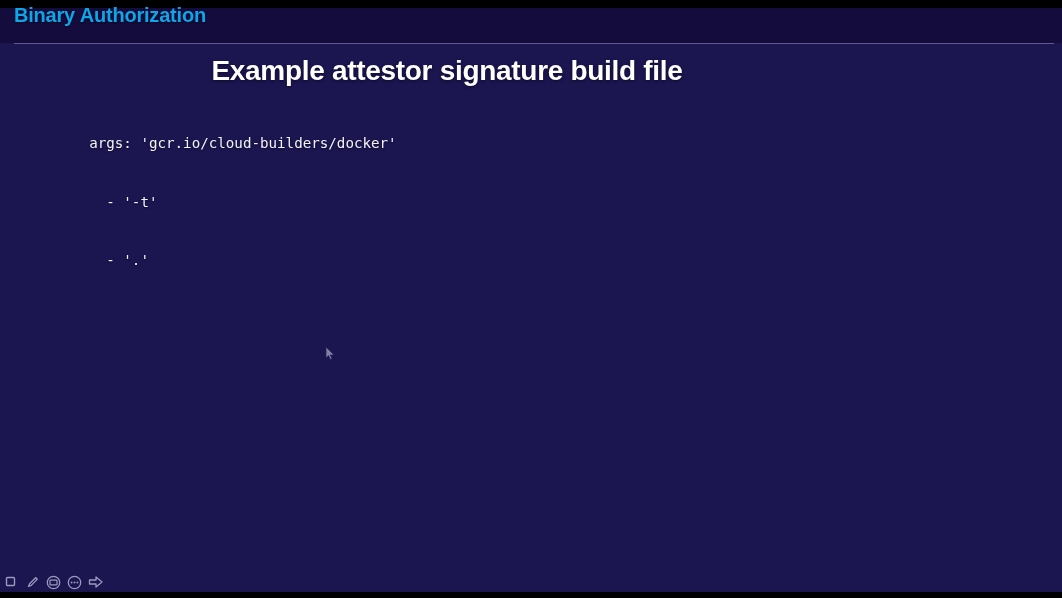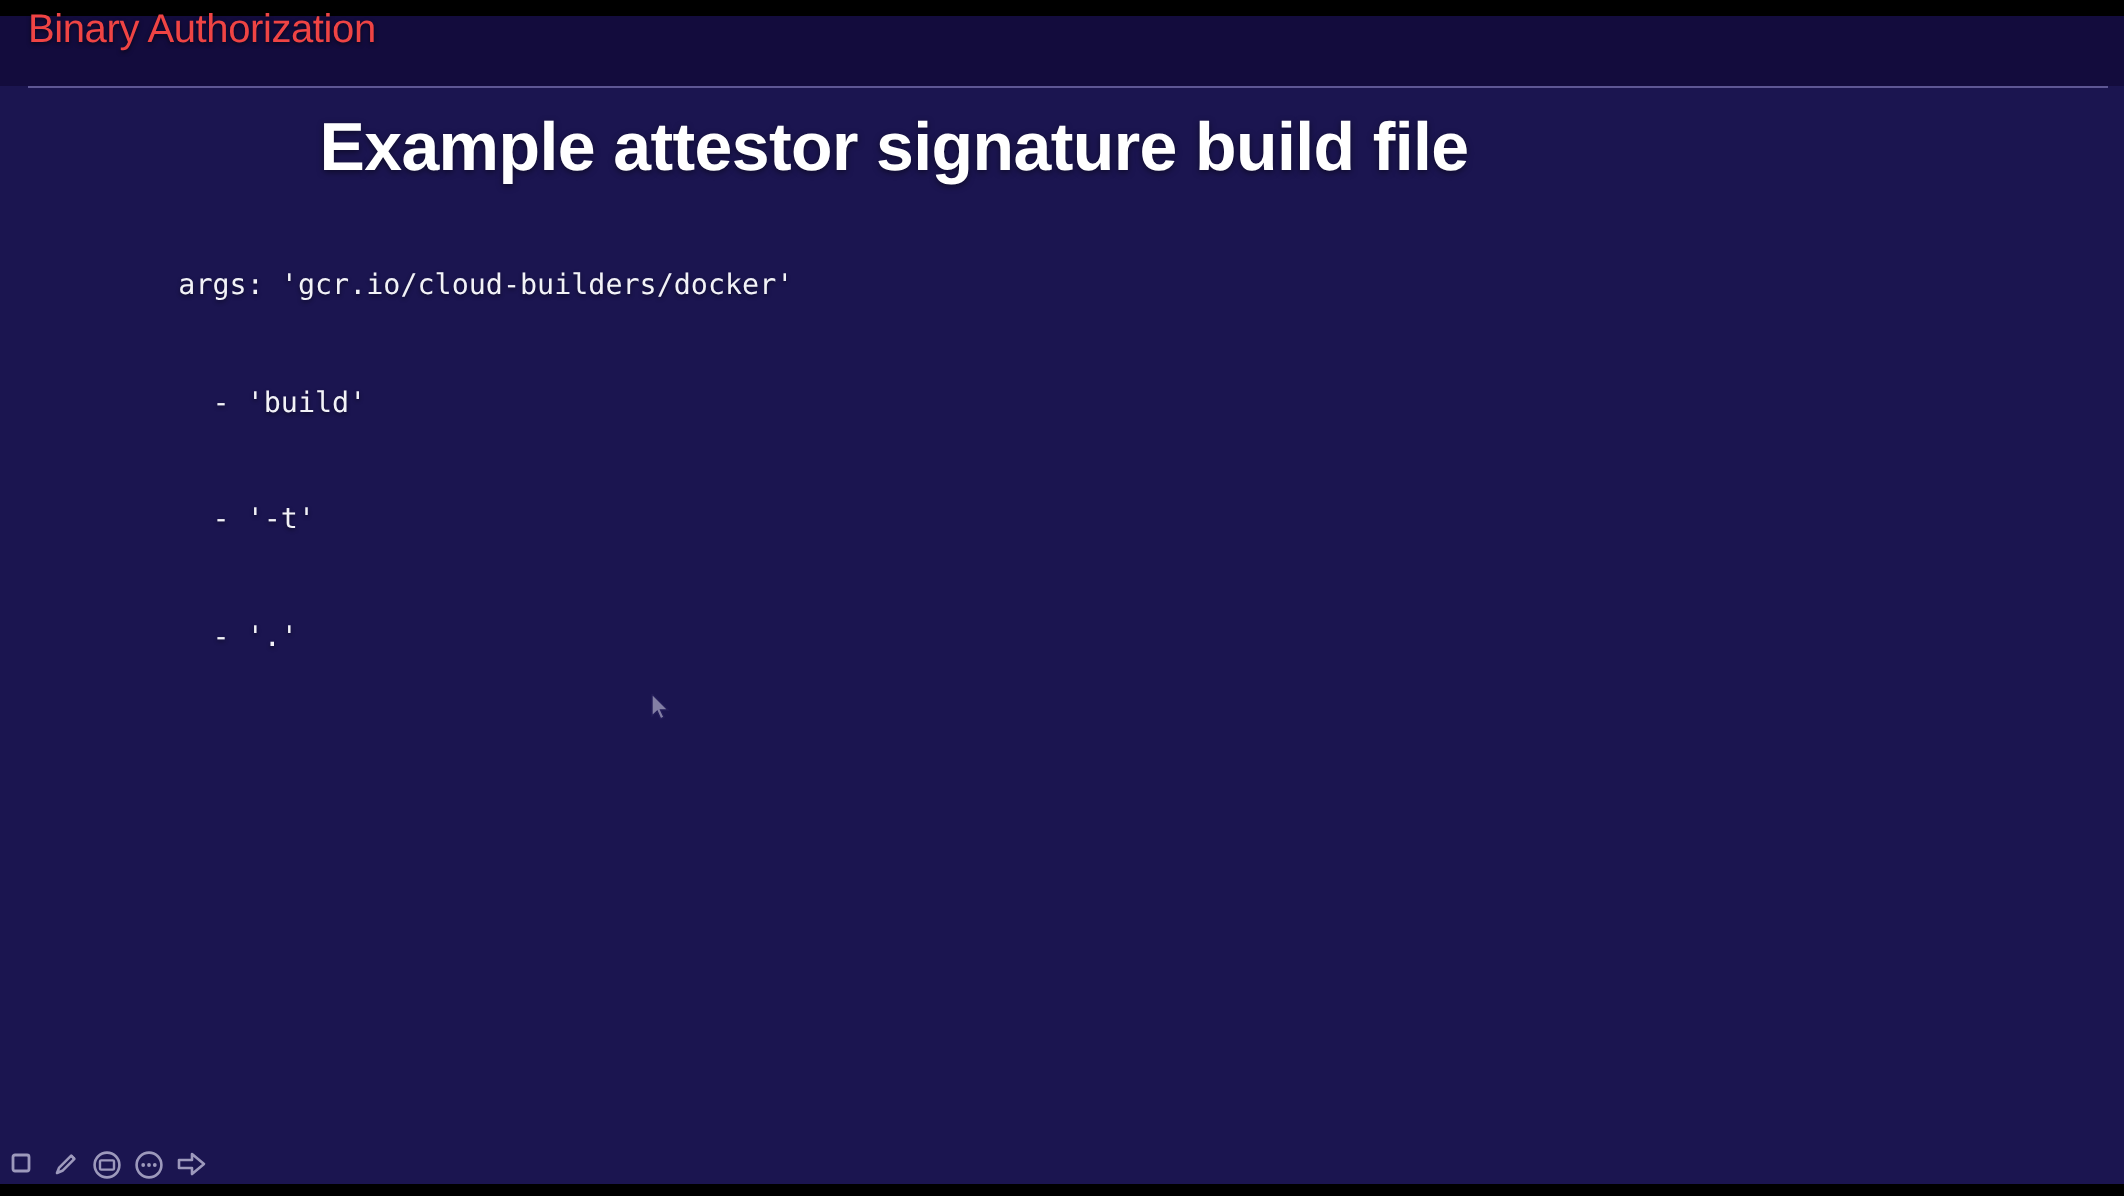--- a/index.html
+++ b/index.html
@@ -48,22 +48,22 @@
     height: 35px;
     background: #130c3d;
   }
 
   .deck-title {
     position: absolute;
     left: 14px;
     top: 4px;
     font-family: "Liberation Sans", sans-serif;
     font-size: 20px;
-    font-weight: normal;
-    color: #ef4444;
+    font-weight: bold;
+    color: #0ea5e9;
     letter-spacing: -0.2px;
     white-space: nowrap;
     text-shadow: 0 1px 2px rgba(0,0,0,0.55);
   }
 
   .header-rule {
     position: absolute;
     left: 14px;
     top: 43px;
     width: 1040px;
@@ -74,21 +74,21 @@
 
   .slide-heading {
     position: absolute;
     left: 0;
     top: 55px;
     width: 846px;
     text-align: center;
     padding-left: 48px;
     box-sizing: border-box;
     font-family: "Liberation Sans", sans-serif;
-    font-size: 34px;
+    font-size: 28px;
     font-weight: bold;
     color: #ffffff;
     letter-spacing: -0.3px;
     text-shadow: 0 1px 3px rgba(0,0,0,0.5);
   }
 
   .code-block {
     position: absolute;
     left: 55px;
     top: 95px;
@@ -147,21 +147,20 @@
   <div class="header-band"></div>
 
   <div class="deck-title">Binary Authorization</div>
 
   <div class="header-rule"></div>
 
   <div class="slide-heading">Example attestor signature build file</div>
 
   <div class="code-block">
     <div class="code-line">    args: 'gcr.io/cloud-builders/docker'</div>
-    <div class="code-line">      - 'build'</div>
     <div class="code-line">      - '-t'</div>
     <div class="code-line">      - '.'</div>
     
     
     
     
     
     
     
     

